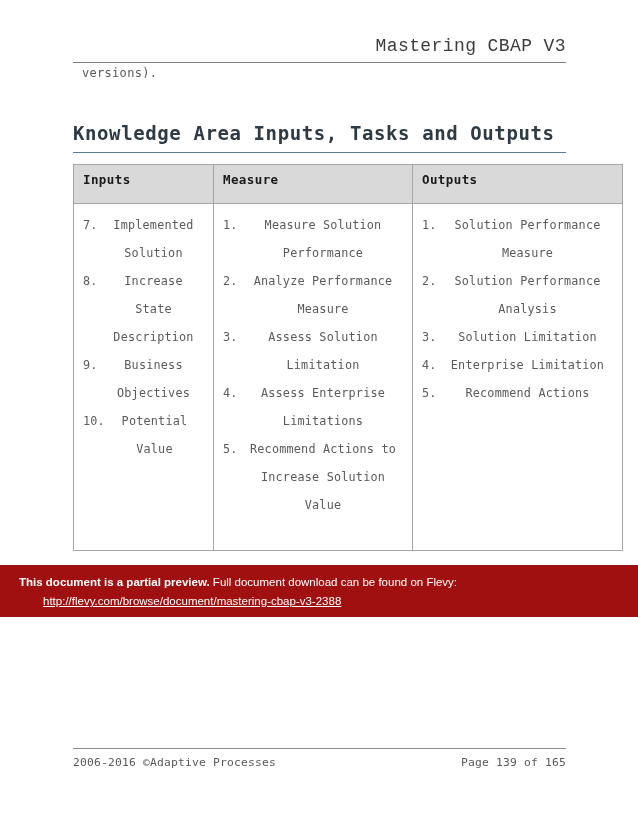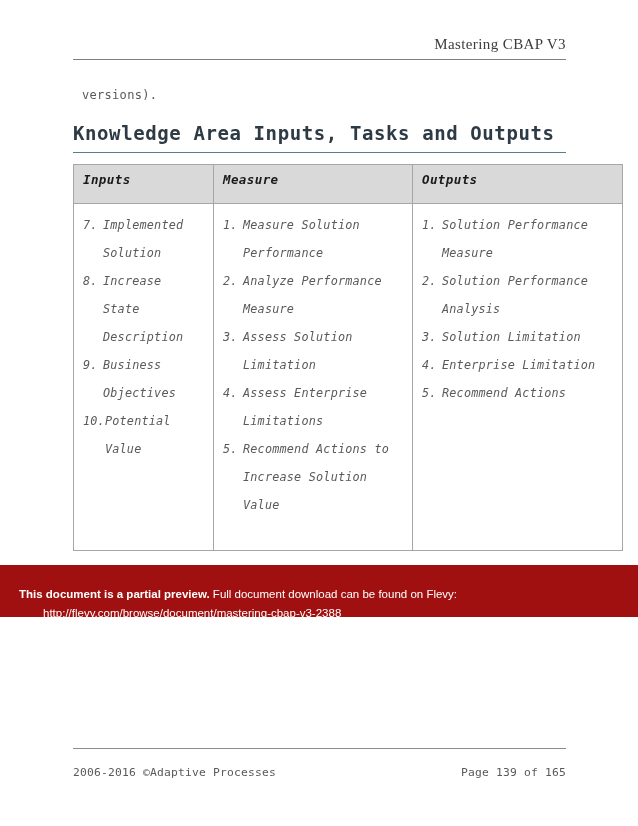--- a/index.html
+++ b/index.html
@@ -15,33 +15,33 @@
     overflow: hidden;
   }
 
   
   .page-header {
     position: absolute;
     left: 73px;
     top: 36px;
     width: 493px;
     text-align: right;
-    font-family: Liberation Serif, serif;
-    font-size: 15px;
+    font-family: Liberation Mono, monospace;
+    font-size: 18px;
     color: #3d3d3d;
     letter-spacing: 0.4px;
     padding-bottom: 6px;
     border-bottom: 1px solid #808080;
   }
 
   
   .intro-line {
     position: absolute;
     left: 82px;
-    top: 88px;
+    top: 66px;
     font-size: 12px;
     color: #595959;
     letter-spacing: 0.3px;
   }
 
   
   .section-heading {
     position: absolute;
     left: 73px;
     top: 122px;
@@ -60,21 +60,20 @@
     left: 73px;
     top: 164px;
     width: 492px;
     border-collapse: collapse;
     table-layout: fixed;
   }
   .main-table th, .main-table td {
     border: 1px solid #a6a6a6;
     vertical-align: top;
     padding: 7px 9px 9px 9px;
-    font-style: italic;
   }
   .main-table th {
     background: #d9d9d9;
     text-align: left;
     font-size: 12.5px;
     font-weight: bold;
     color: #1a1a1a;
     letter-spacing: 0.4px;
     height: 22px;
   }
@@ -100,32 +99,33 @@
     letter-spacing: 0.2px;
   }
   ol.cell-list li .num {
     flex: 0 0 auto;
     min-width: 20px;
     text-align: left;
     white-space: pre;
   }
   ol.cell-list li .txt {
     flex: 1 1 auto;
+    text-align: center;
   }
 
   
   .flevy-banner {
     position: absolute;
     left: 0;
     top: 565px;
     width: 638px;
     height: 52px;
     background: #a01010;
     box-sizing: border-box;
-    padding: 21px 0 0 19px;
+    padding: 9px 0 0 19px;
     font-family: "Liberation Sans", sans-serif;
     color: #ffffff;
   }
   .banner-line1 {
     font-size: 11.5px;
     line-height: 17px;
     white-space: nowrap;
   }
   .banner-line1 .bold {
     font-weight: bold;
@@ -176,21 +176,21 @@
   .lower-col-a { width: 145px; }
   .lower-col-b { width: 355px; }
 
   
   .page-footer {
     position: absolute;
     left: 73px;
     top: 748px;
     width: 493px;
     border-top: 1px solid #8c8c8c;
-    padding-top: 17px;
+    padding-top: 7px;
     display: flex;
     justify-content: space-between;
     font-size: 11.3px;
     color: #595959;
     letter-spacing: 0.2px;
   }
   .footer-mid { margin-left: 6px; }
   .footer-right { }
 </style>
 </head>

